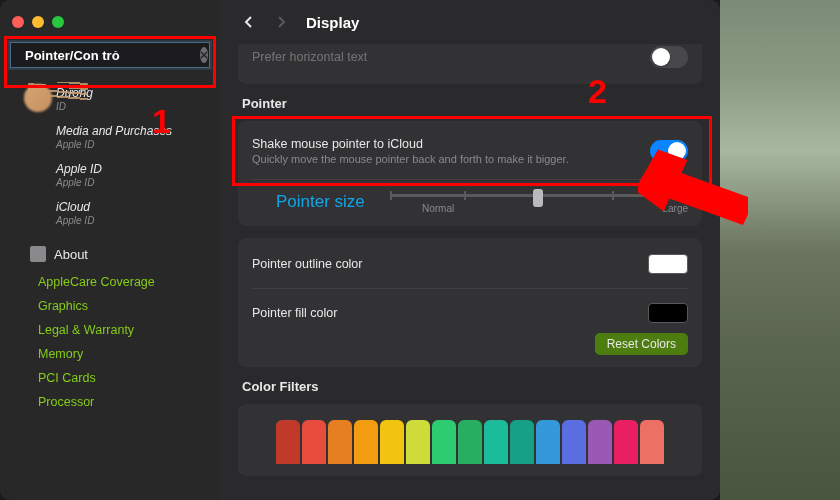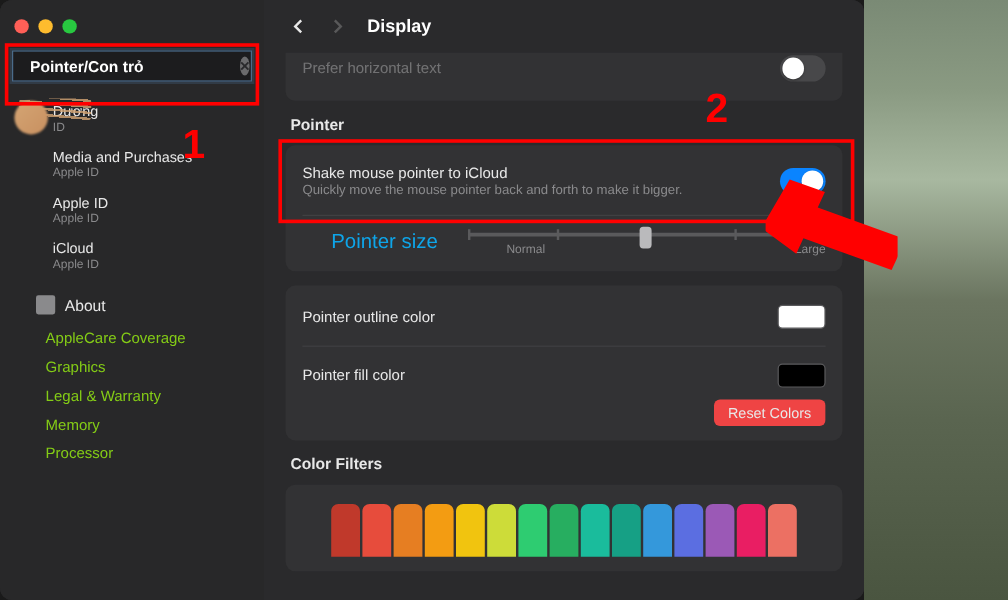--- a/index.html
+++ b/index.html
@@ -11,21 +11,21 @@
 .tlight { width: 12px; height: 12px; border-radius: 50%; }
 .tl-red { background: #ff5f57; }
 .tl-yellow { background: #febc2e; }
 .tl-green { background: #28c840; }
 .search-wrap { margin: 6px 10px; position: relative; }
 .search-box { display: flex; align-items: center; background: #1c1c1e; border: 1px solid #4a6b8a; border-radius: 0; padding: 4px 6px; box-shadow: 0 0 0 2px rgba(74,107,138,0.3); }
 .search-icon { width: 14px; height: 14px; margin-right: 6px; }
 .search-input { flex: 1; background: transparent; border: none; color: #fff; font-size: 13px; font-weight: 600; outline: none; }
 .search-cursor { width: 2px; height: 14px; background: #4a9eff; margin-right: 2px; }
 .clear-btn { width: 16px; height: 16px; border-radius: 50%; background: #6b6b6d; display: flex; align-items: center; justify-content: center; cursor: pointer; }
-.sidebar-results { padding: 6px 0; }
+.sidebar-results { padding: 6px 12px; font-style: italic; }
 .result-item { padding: 6px 18px 6px 44px; position: relative; }
 .result-top .avatar-blur { position: absolute; left: 12px; top: 4px; width: 28px; height: 28px; border-radius: 50%; background: linear-gradient(135deg,#d4a574,#c89060); filter: blur(1px); }
 .result-title { color: #e8e8e8; font-size: 12px; }
 .result-sub { color: #8a8a8c; font-size: 10px; margin-top: 1px; }
 .result-top .result-title { margin-left: 0; }
 .result-item.scribble::before { content:""; position:absolute; left:16px; top:2px; width:60px; height:18px; background: repeating-linear-gradient(5deg,#d4a574 0,#d4a574 2px,transparent 2px,transparent 5px); border-radius: 3px; opacity:0.8; }
 .sidebar-section { padding: 8px 30px; display: flex; align-items: center; gap: 8px; }
 .section-icon { width: 16px; height: 16px; background: #8a8a8c; border-radius: 2px; }
 .section-label { color: #e8e8e8; font-size: 13px; }
 .sidebar-item { padding: 5px 18px 5px 38px; color: #84cc16; font-size: 12.5px; }
@@ -52,21 +52,21 @@
 .slider-track-wrap { flex: 1; position: relative; padding-top: 4px; }
 .slider-track { height: 3px; background: #5a5a5c; border-radius: 2px; position: relative; }
 .slider-ticks { display:flex; justify-content:space-between; position:absolute; width:100%; top:-3px; }
 .slider-tick { width:2px; height:9px; background:#5a5a5c; }
 .slider-thumb { position: absolute; top: -5px; left: 48%; width: 10px; height: 18px; background: #bababc; border-radius: 3px; }
 .slider-labels { display: flex; justify-content: space-between; margin-top: 6px; padding-left: 32px; }
 .slider-lbl { color: #8a8a8c; font-size: 10px; }
 .color-swatch { width: 40px; height: 20px; border-radius: 4px; border: 1px solid #5a5a5c; }
 .swatch-white { background: #fff; }
 .swatch-black { background: #000; }
-.reset-btn { background: #ef4444; color: #e8e8e8; border: none; border-radius: 5px; padding: 4px 12px; font-size: 12px; float: right; margin-top: 6px; cursor: pointer; }
+.reset-btn { background: #4d7c0f; color: #e8e8e8; border: none; border-radius: 5px; padding: 4px 12px; font-size: 12px; float: right; margin-top: 6px; cursor: pointer; }
 .crayons { display: flex; justify-content: center; gap: 0; margin-top: 4px; height: 44px; overflow:hidden; }
 .crayon { width: 24px; height: 60px; border-radius: 6px 6px 0 0; position: relative; margin: 0 1px; }
 .crayon::before { content:""; position:absolute; top:-6px; left:50%; transform:translateX(-50%); border-left:5px solid transparent; border-right:5px solid transparent; border-bottom:8px solid currentColor;}
 .divider { height:1px; background:#404042; margin: 10px 0; }
 
 .anno-box { position: absolute; border: 3px solid #ff0000; pointer-events: none; }
 .anno-1 { left: 4px; top: 36px; width: 212px; height: 52px; }
 .anno-2 { left: 232px; top: 116px; width: 480px; height: 70px; }
 .anno-num { position: absolute; color: #ff0000; font-size: 34px; font-weight: 700; pointer-events: none; }
 .anno-n1 { left: 152px; top: 102px; }
@@ -121,20 +121,21 @@
       </div>
     </div>
     <div class="sidebar-section">
       <div class="section-icon"></div>
       <div class="section-label">About</div>
     </div>
     <div class="sidebar-item">AppleCare Coverage</div>
     <div class="sidebar-item">Graphics</div>
     <div class="sidebar-item">Legal &amp; Warranty</div>
     <div class="sidebar-item">Memory</div>
+    <div class="sidebar-item">PCI Cards</div>
     <div class="sidebar-item">Processor</div>
   </div>
 
   <div class="main">
     <div class="titlebar">
       <div class="nav-btn active">
         <svg width="10" height="14" viewBox="0 0 10 14" fill="none" stroke="#e8e8e8" stroke-width="2">
             <polyline points="8,2 3,7 8,12"></polyline>
           </svg>
       </div>

